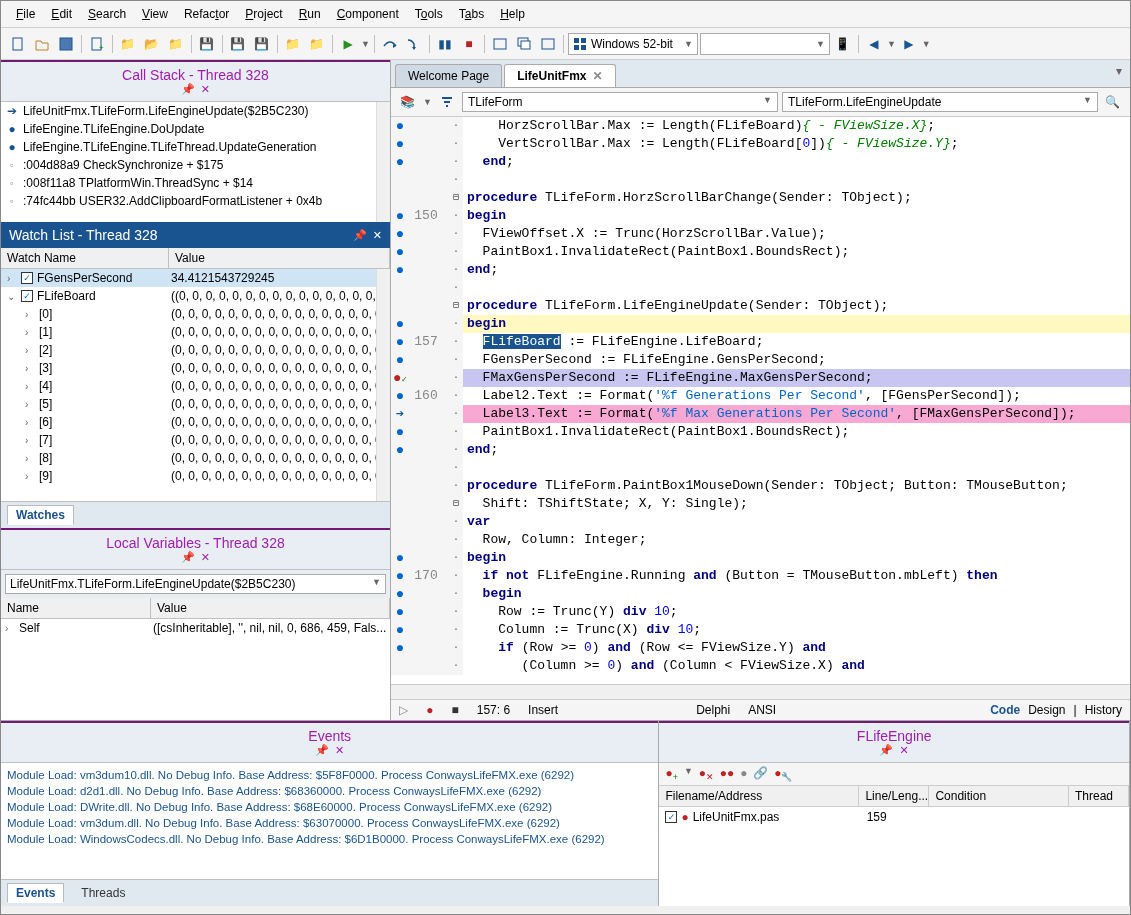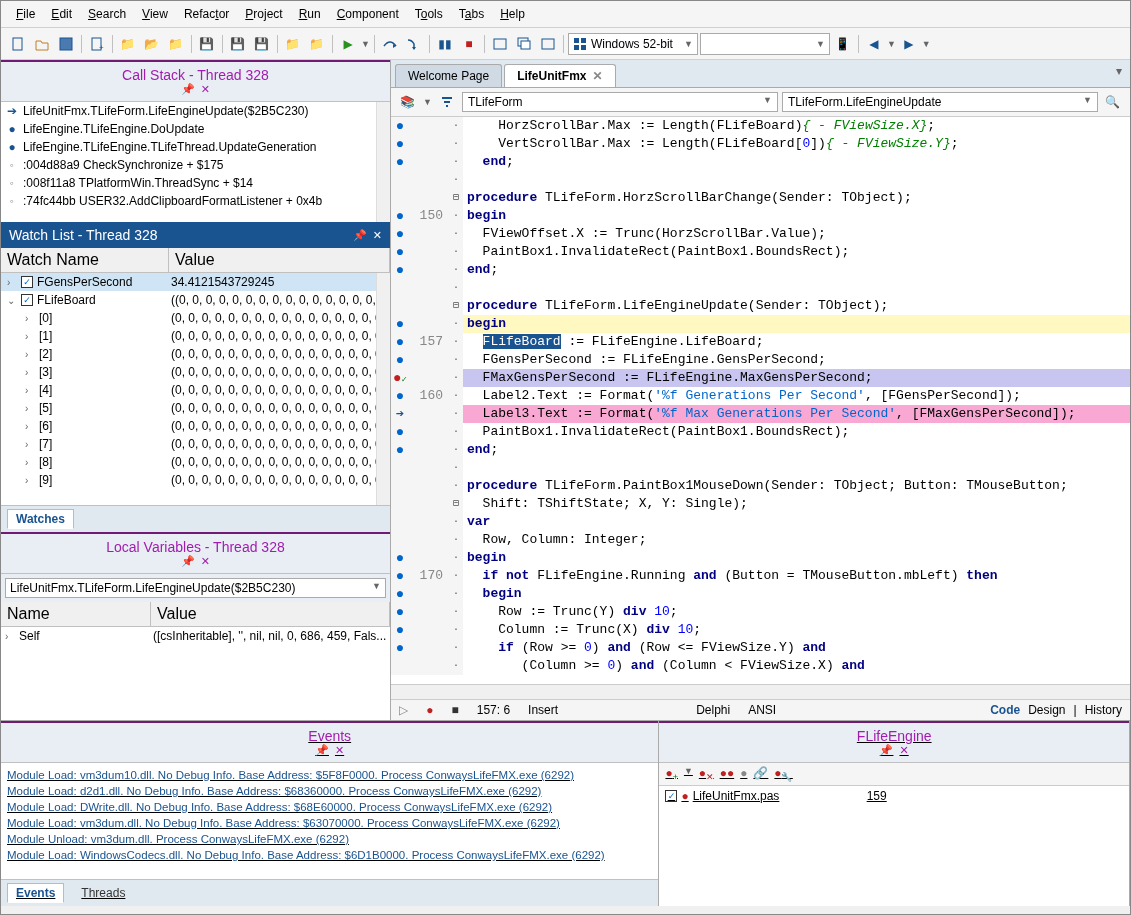--- a/index.html
+++ b/index.html
@@ -98,21 +98,21 @@
   display: flex;
   align-items: center;
   gap: 6px;
   white-space: nowrap;
 }
 .cs-dot { width: 10px; text-align: center; }
 .watch-header {
   display: flex;
   background: #f0f0f0;
   border-bottom: 1px solid #c0c0c0;
-  font-size: 16px;
+  font-size: 12px;
 }
 .watch-header > div { padding: 3px 6px; border-right: 1px solid #c0c0c0; }
 .watch-col-name { width: 168px; }
 .watch-col-value { flex: 1; }
 .watch-row {
   display: flex;
   padding: 2px 2px;
   align-items: center;
 }
 .watch-row.selected { background: #cfe5f5; }
@@ -205,21 +205,21 @@
   width: 14px;
   background: #f5f5f5;
   color: #555;
   text-align: center;
   flex-shrink: 0;
   font-size: 10px;
 }
 .linenum {
   width: 40px;
   background: #f5f5f5;
-  text-align: right;
+  text-align: center;
   padding-right: 6px;
   color: #888;
   flex-shrink: 0;
 }
 .code-text { padding-left: 4px; flex: 1; }
 .line-hl-yellow { background: #fff8c0; }
 .line-hl-purple .code-text { background: #c8c5f0; }
 .line-hl-red .code-text { background: #f9a8d4; }
 .sel { background: #1a5490; color: #fff; }
 .kw { color: #000080; font-weight: bold; }
@@ -234,21 +234,20 @@
   padding: 3px 8px;
   gap: 18px;
   font-size: 12px;
 }
 .status-bar .right-tabs { margin-left: auto; display:flex; gap: 8px; justify-content: space-between;}
 .status-bar .right-tabs .active { font-weight: bold; color: #1a5490; }
 .bottom-row {
   display: flex;
   height: 186px;
   border-top: 1px solid #aaa;
-  text-decoration: underline;
 }
 .bottom-panel {
   flex: 1;
   display: flex;
   flex-direction: column;
   border-right: 1px solid #aaa;
   background: #e8eef4;
 }
 .events-body {
   background: #fff;
@@ -656,21 +655,20 @@
       <span class="icons">
           <span>📌</span>
           <span>✕</span>
         </span>
     </div>
     <div class="events-body" id="events-body">
         <div>Module Load: vm3dum10.dll. No Debug Info. Base Address: $5F8F0000. Process ConwaysLifeFMX.exe (6292)</div>
         <div>Module Load: d2d1.dll. No Debug Info. Base Address: $68360000. Process ConwaysLifeFMX.exe (6292)</div>
         <div>Module Load: DWrite.dll. No Debug Info. Base Address: $68E60000. Process ConwaysLifeFMX.exe (6292)</div>
         <div>Module Load: vm3dum.dll. No Debug Info. Base Address: $63070000. Process ConwaysLifeFMX.exe (6292)</div>
-        <div>Module Unload: vm3dum.dll. Process ConwaysLifeFMX.exe (6292)</div>
         <div>Module Load: WindowsCodecs.dll. No Debug Info. Base Address: $6D1B0000. Process ConwaysLifeFMX.exe (6292)</div>
       </div>
     <div class="panel-tabs">
       <span class="panel-tab active">Events</span>
       <span class="panel-tab inactive">Threads</span>
     </div>
   </div>
   <div class="bottom-panel" style="flex:1;">
     <div class="panel-header light">
       <span>FLifeEngine</span>
@@ -681,20 +679,26 @@
     </div>
     <div class="breakpoints-toolbar">
       <span style="color:#c02020;">●<sub style="color:green;font-size:9px;">+</sub></span>
       <span style="color:#666;font-size:9px;">▼</span>
       <span style="color:#c02020;">●<sub style="color:#c02020;font-size:9px;">✕</sub></span>
       <span style="color:#c02020;">●●</span>
       <span style="color:#888;">●</span>
       <span style="color:#888;">🔗</span>
       <span style="color:#c02020;">●<sub style="font-size:9px;">🔧</sub></span>
     </div>
+    <div class="bp-header">
+      <div style="width:200px;">Filename/Address</div>
+      <div style="width:70px;">Line/Leng...</div>
+      <div style="flex:1;">Condition</div>
+      <div style="width:60px;">Thread</div>
+    </div>
     <div style="flex:1;background:#fff;">
       <div class="bp-row">
         <span class="checkbox">✓</span>
         <span style="color:#c02020;">●</span>
         <span style="width:170px;">LifeUnitFmx.pas</span>
         <span style="width:70px;">159</span>
       </div>
     </div>
   </div>
 </div>

